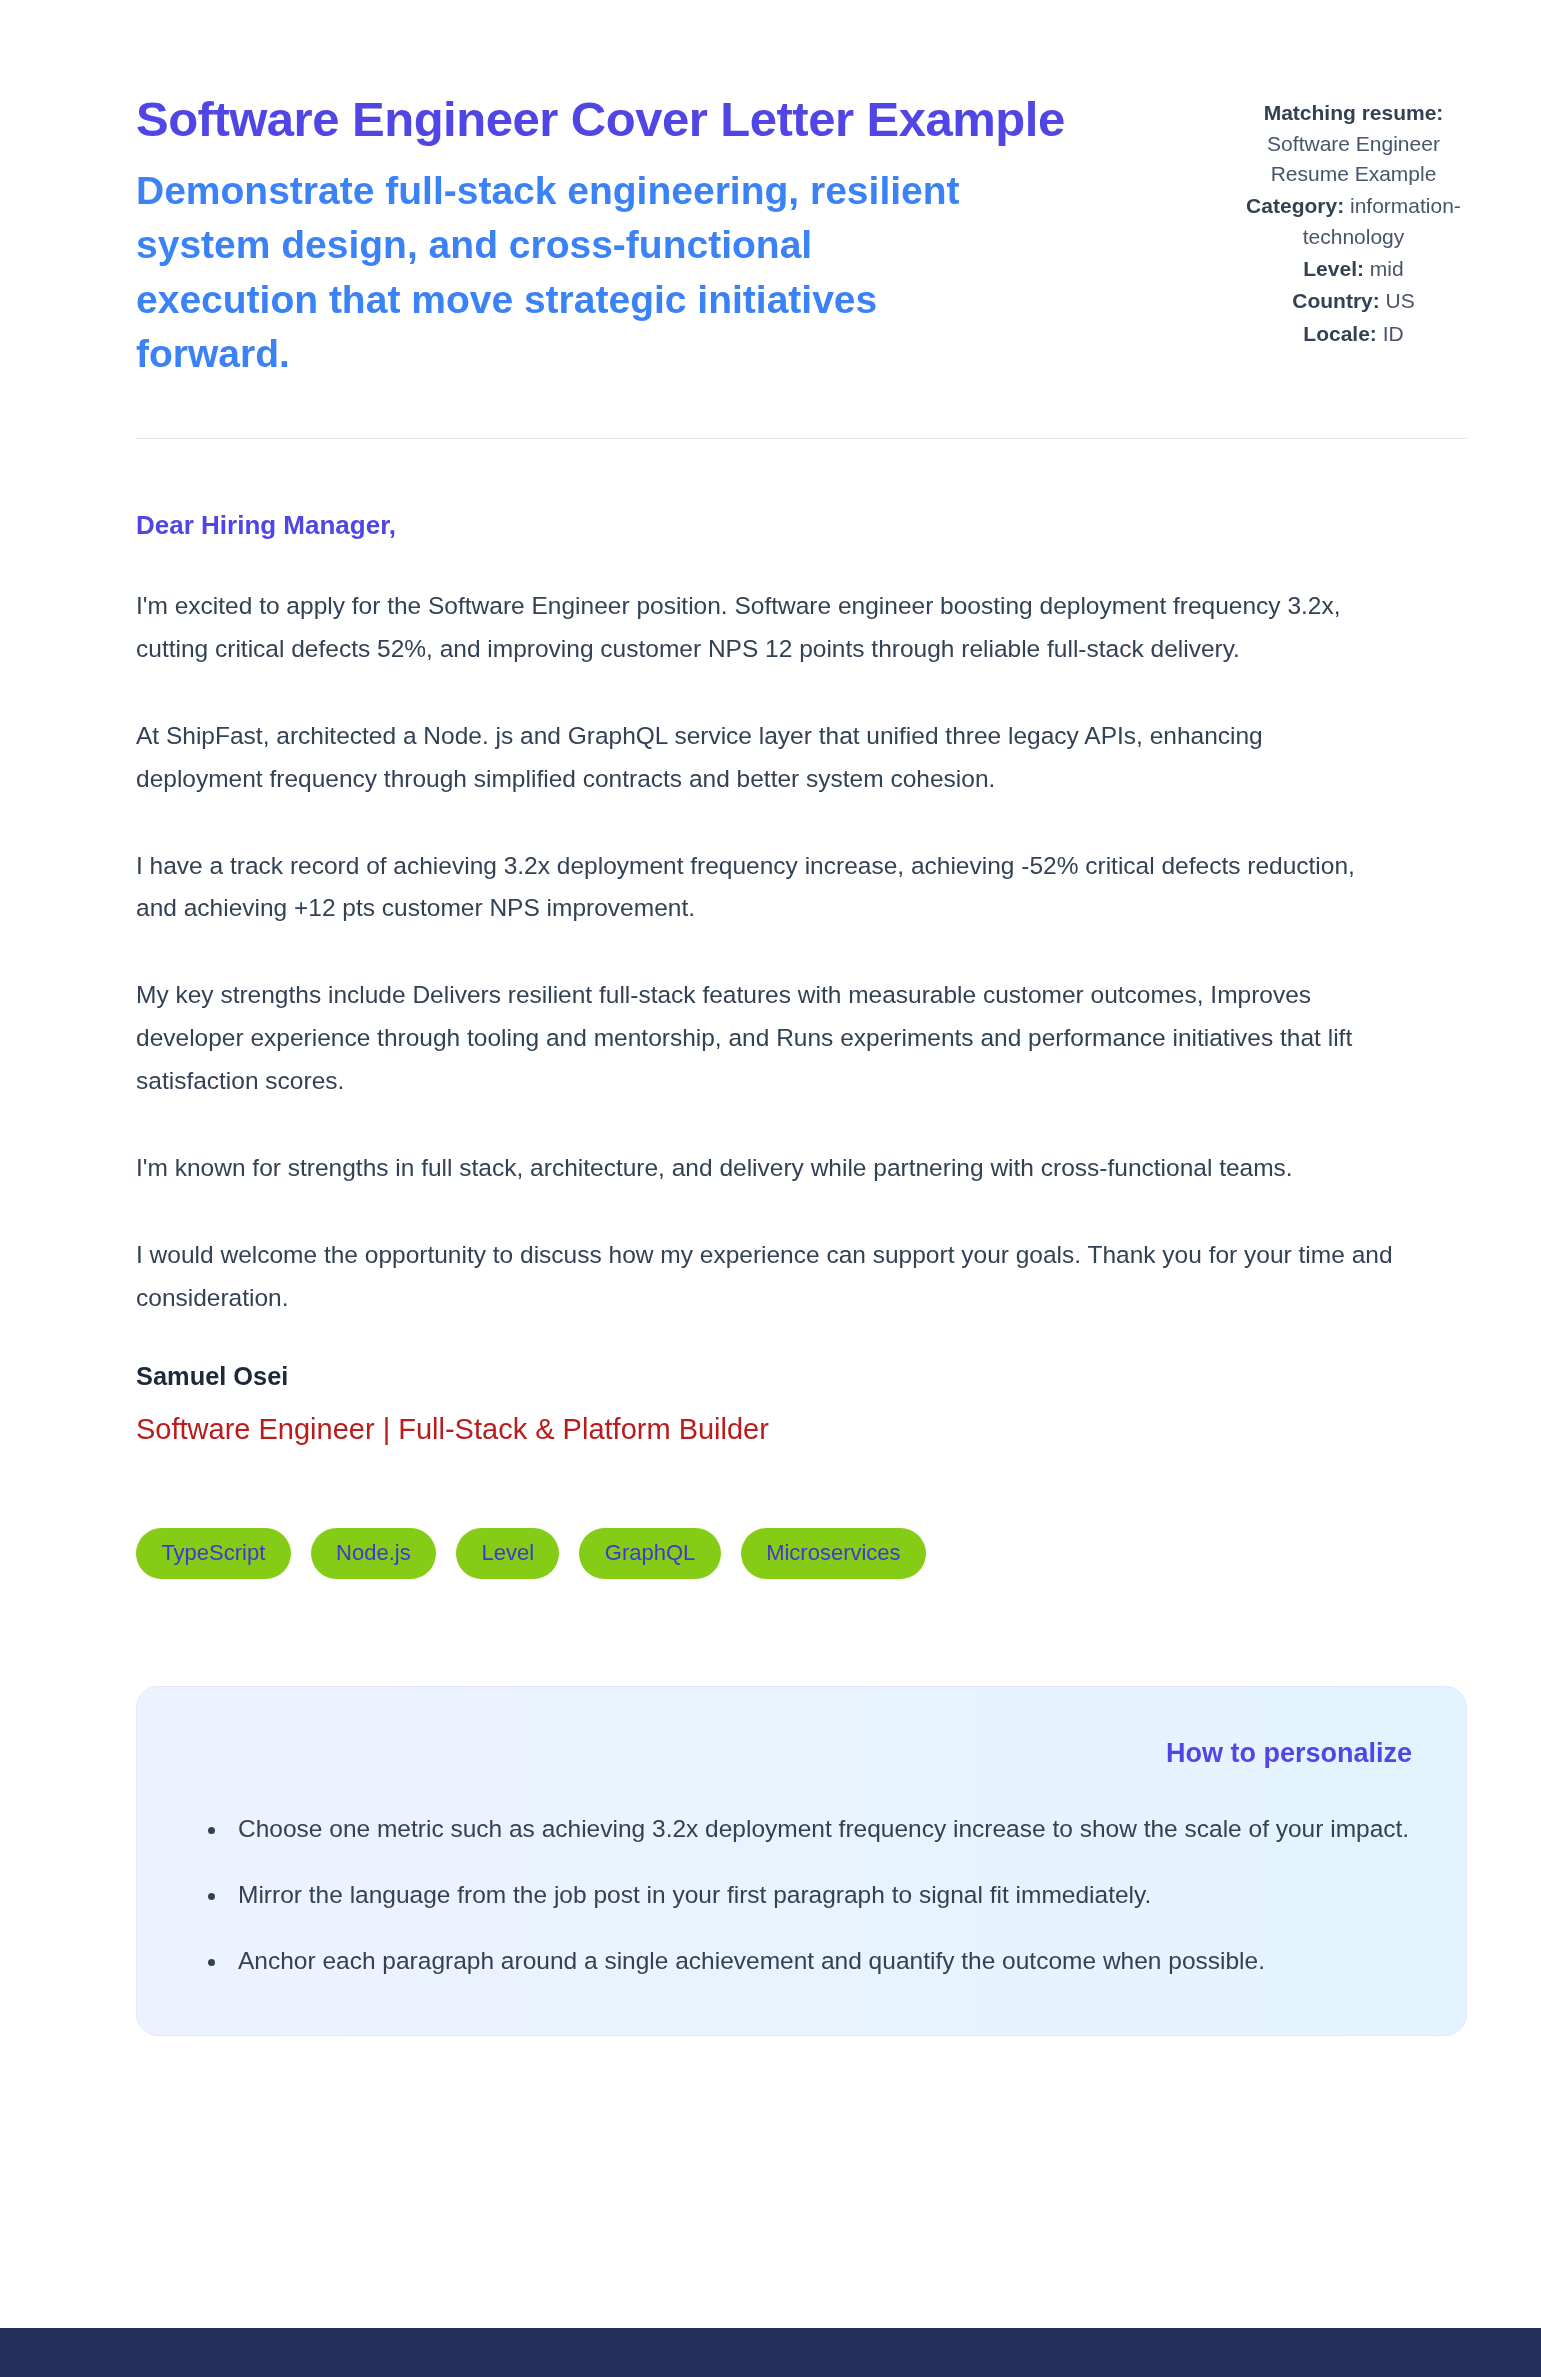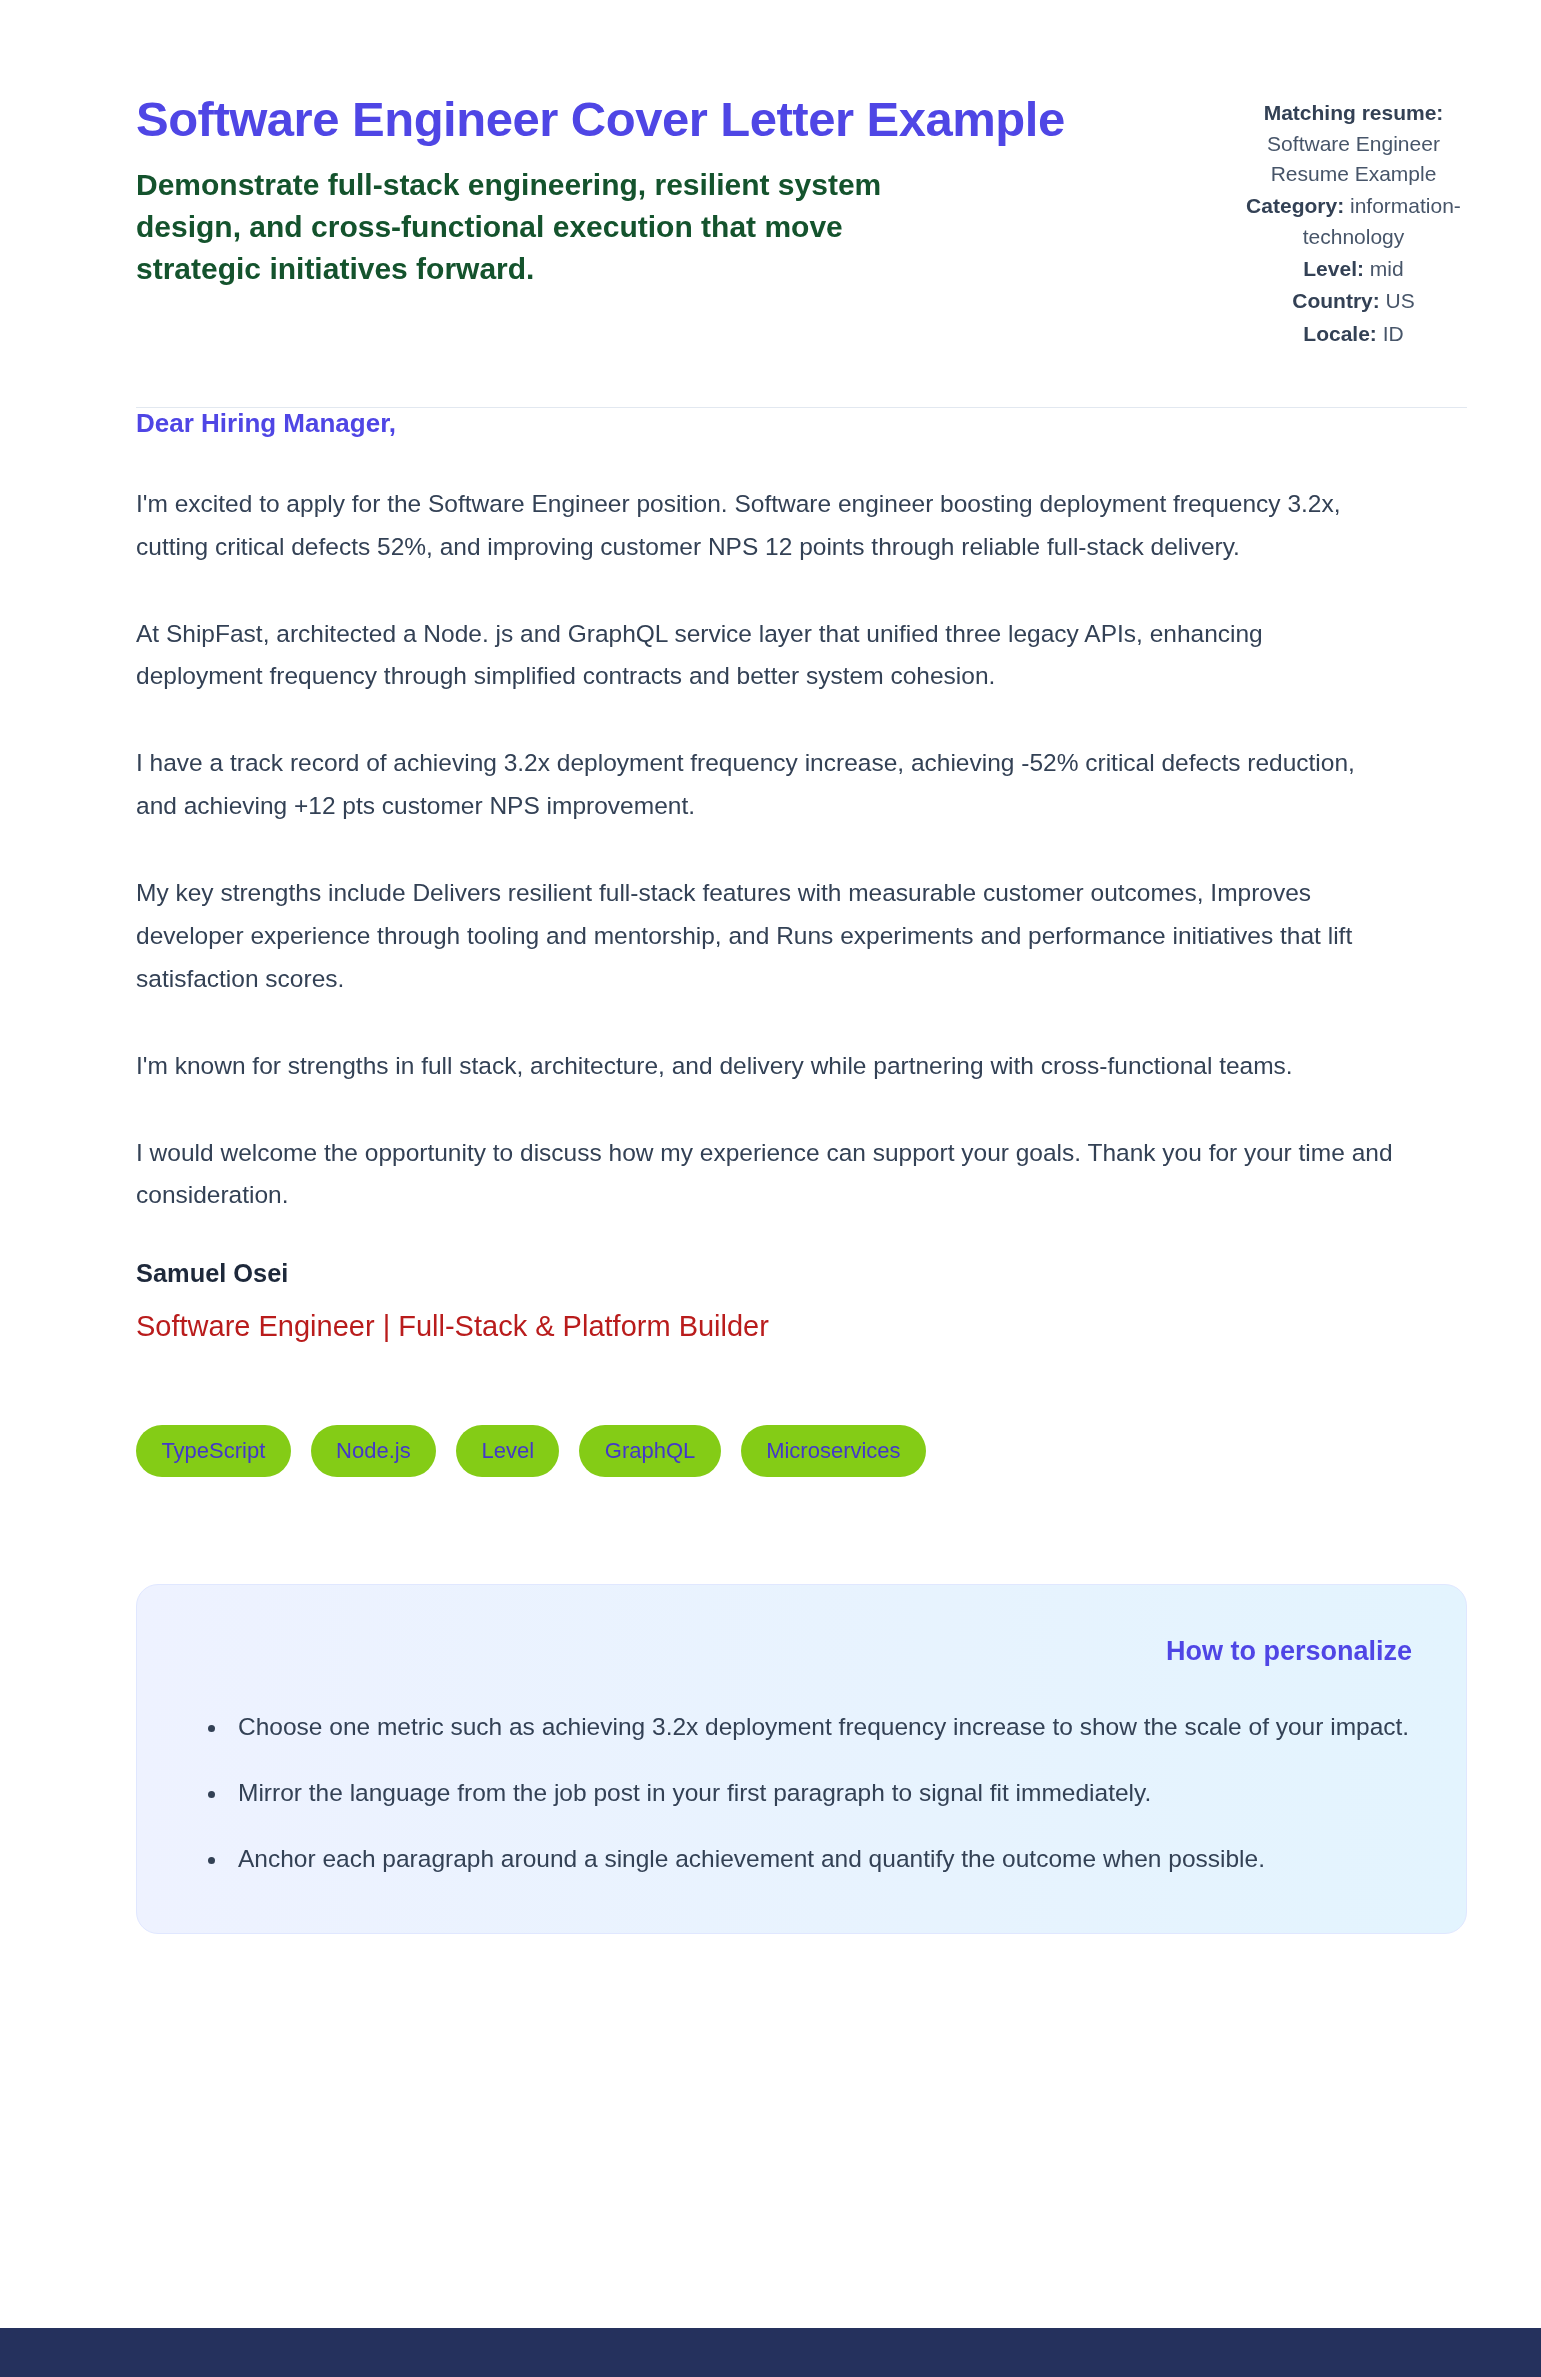--- a/index.html
+++ b/index.html
@@ -28,23 +28,23 @@
   .page-title {
     font-size: 49px;
     font-weight: 800;
     color: #4f46e5;
     line-height: 1.15;
     letter-spacing: -0.5px;
     max-width: 952px;
   }
   .page-subtitle {
     margin-top: 16.3px;
-    font-size: 30px;
-    font-weight: 700;
-    color: #14532d;
+    font-size: 39px;
+    font-weight: 700;
+    color: #3b82f6;
     line-height: 1.4;
     max-width: 834px;
   }
   .meta-block {
     flex: 0 0 auto;
     width: 227px;
     text-align: center;
     font-size: 21px;
     line-height: 1.45;
     padding-top: 7.3px;
@@ -53,20 +53,21 @@
   .meta-label { font-weight: 700; color: #334155; }
   .meta-value { font-weight: 400; color: #475569; }
   
   .divider {
     border: none;
     border-top: 1.8px solid #e2e8f0;
     margin: 56px 0 0 0;
   }
   
   .salutation {
+    margin-top: 71px;
     font-size: 26px;
     font-weight: 700;
     color: #4f46e5;
   }
   .paragraph {
     margin-top: 44px;
     font-size: 24.5px;
     color: #334155;
     line-height: 1.75;
     max-width: 1260px;

